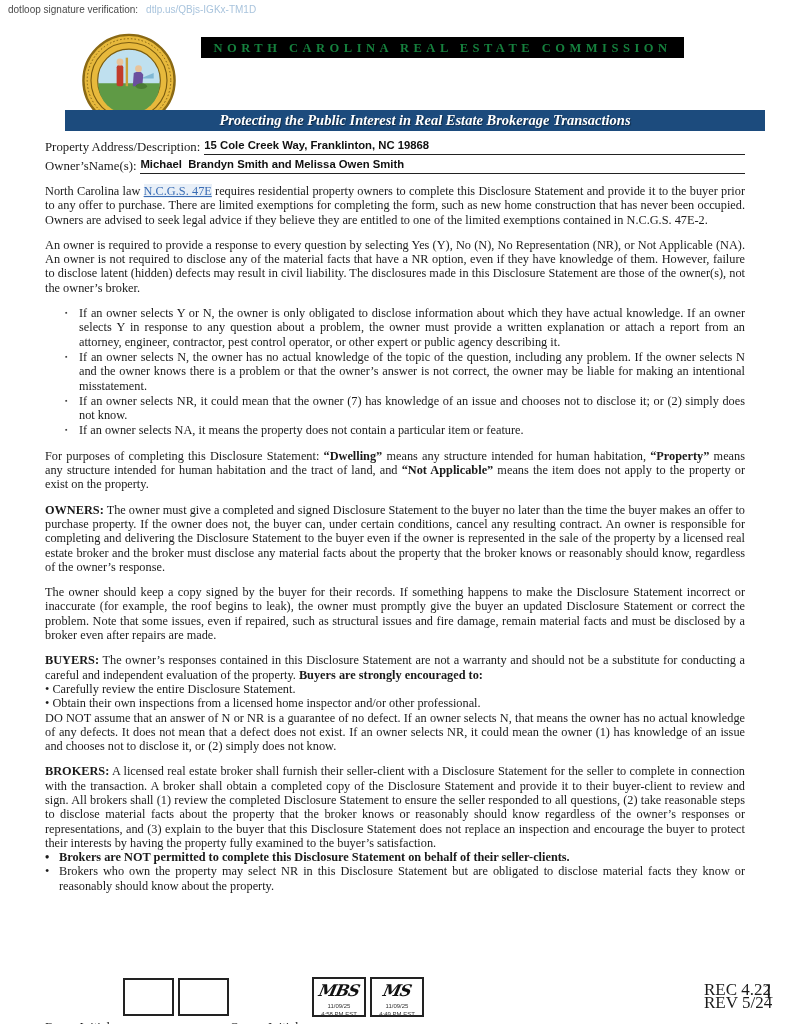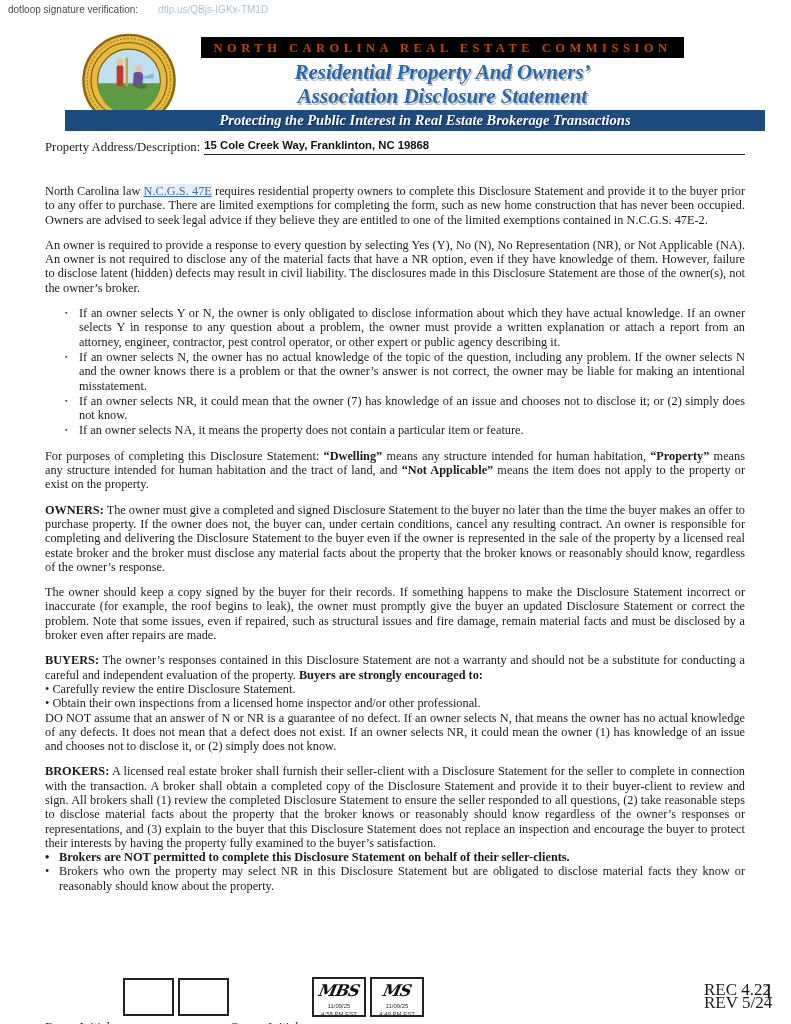--- a/index.html
+++ b/index.html
@@ -4,26 +4,26 @@
 <style>
   html,body{margin:0;padding:0;background:#e9e9e9;}
   .page{
     position:relative;width:791px;height:1024px;background:#ffffff;
     font-family:"Liberation Serif",serif;color:#1a1a1a;overflow:hidden;
     margin:0 auto;box-sizing:border-box;
   }
   
   .dl-strip{position:absolute;top:4px;left:8px;font-family:"Liberation Sans",sans-serif;
     font-size:10px;color:#4a4a4a;}
-  .dl-strip .dl-link{color:#a9c4dd;text-decoration:none;margin-left:20px;cursor:pointer;}
+  .dl-strip .dl-link{color:#a9c4dd;text-decoration:none;margin-left:8px;cursor:pointer;}
 
   
   .seal{position:absolute;left:80px;top:33px;width:98px;height:95px;}
   .black-banner{position:absolute;left:201px;top:37px;width:483px;height:21px;background:#000;
-    color:#c2410c;text-align:center;font-weight:bold;font-size:12.5px;letter-spacing:4.5px;
+    color:#15803d;text-align:center;font-weight:bold;font-size:12.5px;letter-spacing:4.5px;
     line-height:22px;white-space:nowrap;}
   .doc-title{position:absolute;left:201px;top:60px;width:483px;text-align:center;color:#2667ad;
     font-size:21px;font-weight:bold;font-style:italic;line-height:24px;
     text-shadow:1.5px 1.5px 0 #bdbdbd;}
   .navy-banner{position:absolute;left:65px;top:110px;width:680px;height:21px;background:#1c4b7d;
     color:#fff;text-align:center;font-weight:bold;font-style:italic;font-size:14.5px;
     line-height:21px;text-shadow:1px 1px 1px rgba(0,0,0,.45);padding-left:20px;}
 
   
   .form-rows{position:absolute;left:45px;top:138px;width:700px;font-size:12.8px;}
@@ -84,30 +84,30 @@
     <path d="M62,48 l14,-6 v6 z" fill="#7fb7d4"></path>
     <rect x="46.5" y="26" width="2.5" height="30" fill="#caa23a"></rect>
     <rect x="37" y="34" width="7" height="22" rx="2" fill="#c23b2a"></rect>
     <circle cx="40.5" cy="30.5" r="3.6" fill="#e8c39a"></circle>
     <path d="M55,42 q7,-4 10,2 l-1,12 h-10 z" fill="#6b4f9e"></path>
     <circle cx="60" cy="37.5" r="3.6" fill="#e8c39a"></circle>
     <ellipse cx="63" cy="56" rx="6" ry="3" fill="#4a7b33"></ellipse>
   </svg>
 
   <div class="black-banner">NORTH CAROLINA REAL ESTATE COMMISSION</div>
-  <div class="doc-title">
-    <span class="nb">Residential Property And Owners’</span>
-    <span class="nb">Association Disclosure Statement</span>
-  </div>
   <div class="navy-banner">Protecting the Public Interest in Real Estate Brokerage Transactions</div>
 
   <div class="form-rows">
     <div class="form-row">
       <span class="flabel">Property Address/Description:</span>
       <span class="fvalue">15 Cole Creek Way, Franklinton, NC 19868</span>
+    </div>
+    <div class="form-row">
+      <span class="flabel">Owner’sName(s):</span>
+      <span class="fvalue">Michael  Brandyn Smith and Melissa Owen Smith</span>
     </div>
   </div>
 
   <div class="body-text">
 
     <p><span>North Carolina law </span><span class="doc-link">N.C.G.S. 47E</span><span> requires residential property owners to complete this Disclosure Statement and provide it to the buyer prior to any offer to purchase. There are limited exemptions for completing the form, such as new home construction that has never been occupied. Owners are advised to seek legal advice if they believe they are entitled to one of the limited exemptions contained in N.C.G.S. 47E-2.</span></p>
 
     <p>An owner is required to provide a response to every question by selecting Yes (Y), No (N), No Representation (NR), or Not Applicable (NA). An owner is not required to disclose any of the material facts that have a NR option, even if they have knowledge of them. However, failure to disclose latent (hidden) defects may result in civil liability. The disclosures made in this Disclosure Statement are those of the owner(s), not the owner’s broker.</p>
 
     <div class="blist">

